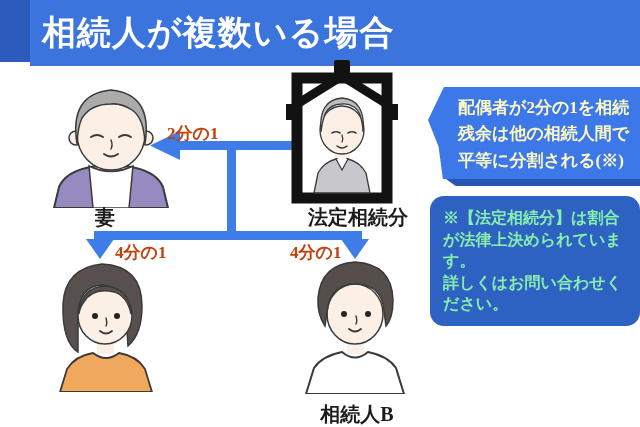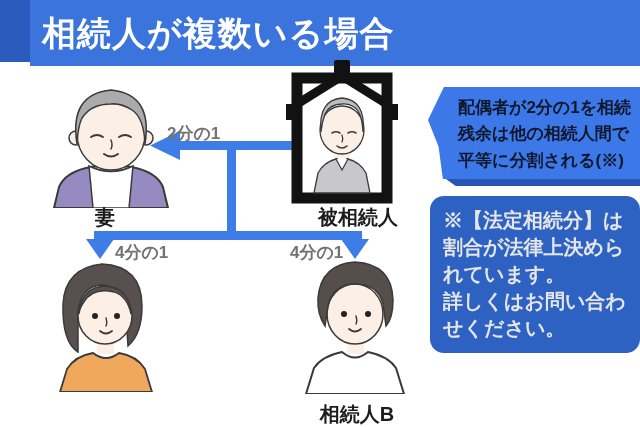--- a/index.html
+++ b/index.html
@@ -1,31 +1,31 @@
 <!DOCTYPE html>
 <html><head>
 <meta charset="utf-8">
 <style>
   html,body{margin:0;padding:0;background:#fff;}
   .canvas{
     position:relative;width:640px;height:427px;overflow:hidden;background:#ffffff;
-    font-family:Liberation Sans, sans-serif;
+    font-family:Liberation Serif, serif;
   }
   
   .header-bar{position:absolute;left:30px;top:0;width:610px;height:66px;background:#3C74DE;}
   .header-accent{position:absolute;left:0;top:0;width:30px;height:62px;background:#2B5CBD;}
   .header-title{
     position:absolute;left:42px;top:0;height:66px;line-height:66px;
     color:#ffffff;font-size:34px;font-weight:700;letter-spacing:1px;white-space:nowrap;
   }
   
   .flow-svg{position:absolute;left:0;top:0;width:640px;height:427px;}
   
   .fraction{
-    position:absolute;color:#737373;font-size:17px;font-weight:700;white-space:nowrap;
+    position:absolute;color:#c2410c;font-size:17px;font-weight:700;white-space:nowrap;
   }
   .fraction.to-wife{left:167px;top:122px;}
   .fraction.to-heir-a{left:115px;top:241px;}
   .fraction.to-heir-b{left:290px;top:241px;}
   
   .person-label{
     position:absolute;color:#1C1C1C;font-size:20px;font-weight:700;text-align:center;white-space:nowrap;
   }
   .wife-label{left:55px;top:204px;width:100px;}
   .deceased-label{left:306px;top:204px;width:104px;}
@@ -36,33 +36,33 @@
   .illus-wife{left:36px;top:74px;width:150px;height:134px;}
   .illus-portrait{left:286px;top:60px;width:112px;height:150px;}
   .illus-heir-a{left:48px;top:256px;width:108px;height:136px;}
   .illus-heir-b{left:296px;top:256px;width:118px;height:138px;}
   
   .callout{
     position:absolute;left:428px;top:87px;width:212px;height:92px;background:#3D78E8;
     clip-path:polygon(7.5% 0, 100% 0, 100% 100%, 7% 100%, 5% 65%, 0 36%);
   }
   .callout-text{
-    position:absolute;left:30px;top:8px;color:#0f172a;font-size:17px;font-weight:700;
+    position:absolute;left:30px;top:8px;color:#fef9c3;font-size:17px;font-weight:700;
     line-height:1.55;white-space:pre-line;
   }
   .callout-shadow{
     position:absolute;left:446px;top:179px;width:194px;height:7px;background:#2856B4;
     clip-path:polygon(0 0,100% 0,100% 100%,5% 100%);
   }
   
   .note-box{
     position:absolute;left:430px;top:196px;width:210px;box-sizing:border-box;
     background:#2D62C3;border-radius:14px;padding:11px 13px;
   }
-  .note-box p{margin:0;color:#e5e5e5;font-size:20px;font-weight:700;line-height:1.35;}
+  .note-box p{margin:0;color:#86efac;font-size:16px;font-weight:700;line-height:1.35;}
 </style>
 </head>
 <body>
 
 <div class="canvas">
 
   <div class="header-bar"></div>
   <div class="header-accent"></div>
   <div class="header-title">相続人が複数いる場合</div>
 
@@ -130,21 +130,21 @@
     <circle cx="72" cy="58" r="3" fill="#242424"></circle>
     <path d="M60 60 q1.5 5 0 8" stroke="#3A3A3A" stroke-width="1.4" fill="none" stroke-linecap="round"></path>
     <path d="M53 73 q6 5 12 0" stroke="#3A3A3A" stroke-width="1.8" fill="none" stroke-linecap="round"></path>
   </svg>
 
   <div class="fraction to-wife">2分の1</div>
   <div class="fraction to-heir-a">4分の1</div>
   <div class="fraction to-heir-b">4分の1</div>
 
   <div class="person-label wife-label">妻</div>
-  <div class="person-label deceased-label">被相続人</div>
+  <div class="person-label deceased-label">法定相続分</div>
   <div class="person-label heir-b-label">相続人B</div>
 
   <div class="callout">
     <div class="callout-text">配偶者が2分の1を相続
 残余は他の相続人間で
 平等に分割される(※)</div>
   </div>
   <div class="callout-shadow"></div>
 
   <div class="note-box">

